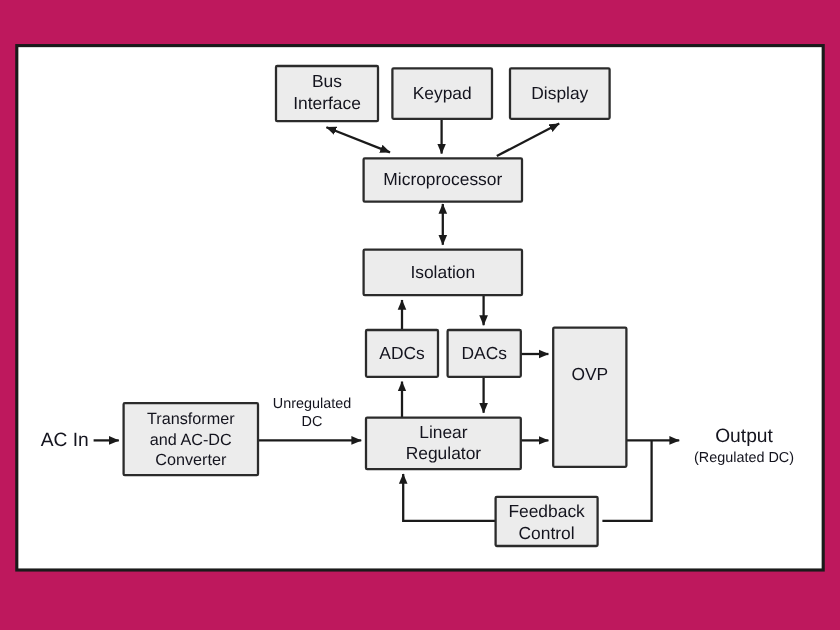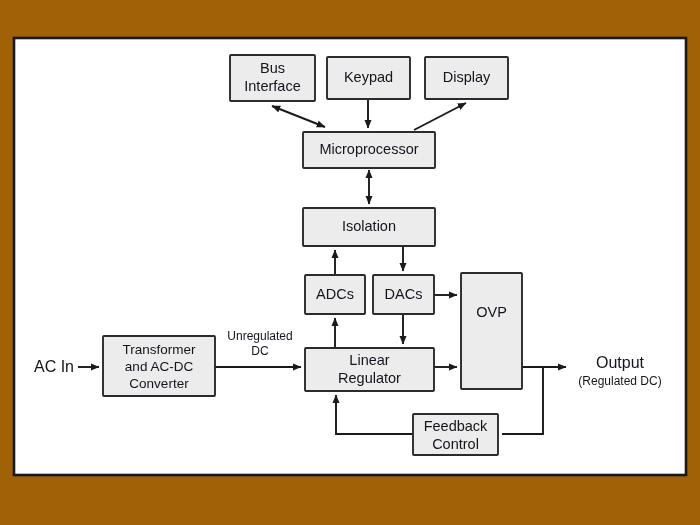--- a/index.html
+++ b/index.html
@@ -10,21 +10,21 @@
   body {
     width: 700px;
     height: 525px;
     font-family: "Liberation Sans", sans-serif;
     overflow: hidden;
   }
   #diagram-root {
     position: relative;
     width: 700px;
     height: 525px;
-    background: #a16207;
+    background: #be185d;
   }
   svg#block-diagram {
     display: block;
     width: 700px;
     height: 525px;
   }
   .frame-rect {
     fill: #ffffff;
     stroke: #1a1a1a;
     stroke-width: 2.6;

